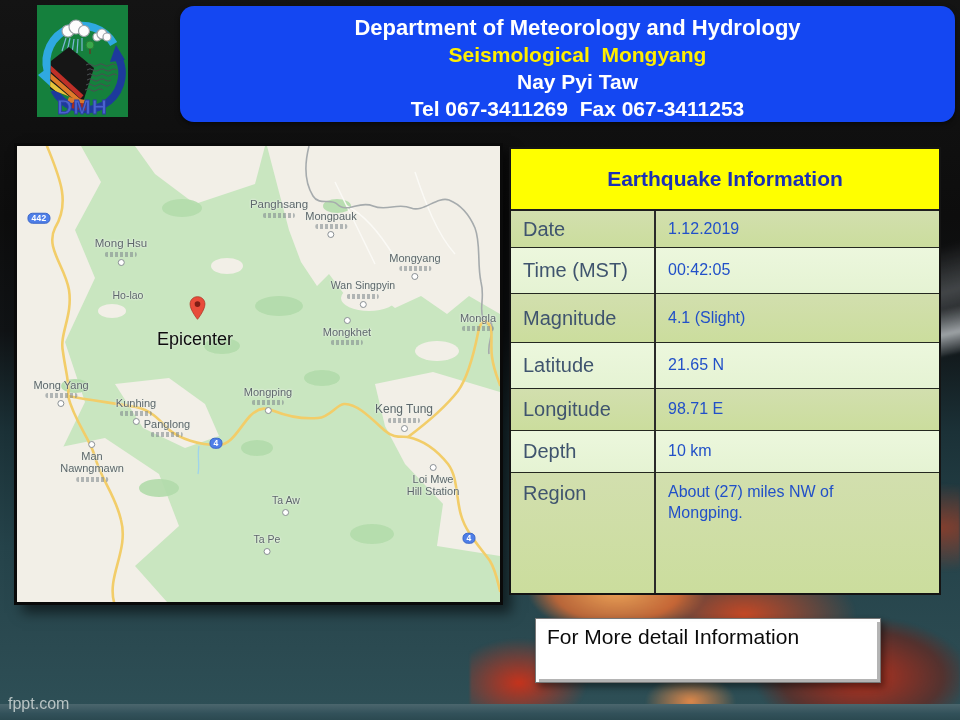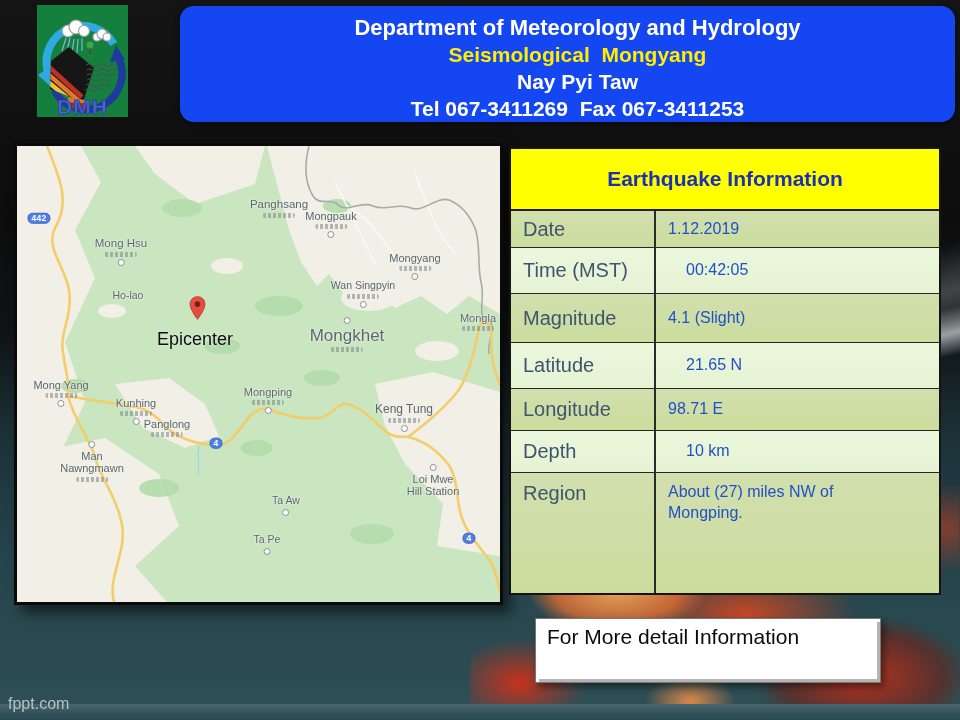--- a/index.html
+++ b/index.html
@@ -62,21 +62,21 @@
 
   
   .eq-table{position:absolute;left:509px;top:147px;width:432px;box-sizing:border-box;
     border:2.5px solid #141414;background:#fff;}
   .ttitle{height:60px;display:flex;align-items:center;justify-content:center;
     background:var(--table-title-bg);color:var(--table-title-text);
     font-size:21px;font-weight:bold;border-bottom:2px solid #1f1f1f;}
   .trow{display:flex;align-items:center;border-top:1.5px solid #242820;}
   .trow:first-of-type{border-top:none;}
   .dark{background:linear-gradient(180deg,#d2dfae,var(--row-dark));}
-  .light{background:linear-gradient(180deg,#ecf7dd,var(--row-light));gap:18px;}
+  .light{background:linear-gradient(180deg,#ecf7dd,var(--row-light));}
   .tcell{box-sizing:border-box;}
   .tlabel{width:145px;padding-left:12px;border-right:2px solid #2a2a2a;align-self:stretch;
     display:flex;align-items:center;color:var(--label-text);font-size:20px;}
   .tval{flex:1;padding-left:12px;padding-right:40px;color:var(--value-text);font-size:16px;line-height:1.3;}
   .r0{height:36px;} .r1{height:45px;} .r2{height:48px;} .r3{height:45px;}
   .r4{height:41px;} .r5{height:41px;}
   .r6{height:120px;align-items:flex-start;}
   .r6 .tlabel{align-items:flex-start;padding-top:9px;}
   .r6 .tval{padding-top:9px;}
 
@@ -214,21 +214,21 @@
             <div class="mdot"></div>
           </div>
           <div class="town" style="left: 346px; top: 134px; font-size: 10.5px;">
             <div class="tname">Wan Singpyin</div>
             <div class="squig"></div>
             <div class="mdot"></div>
           </div>
           <div class="town" style="left: 111px; top: 144px; font-size: 10.5px;">
             <div class="tname">Ho-lao</div>
           </div>
-          <div class="town" style="left: 330px; top: 169px; font-size: 17px;">
+          <div class="town" style="left: 330px; top: 169px; font-size: 11px;">
             <div class="mdot"></div>
             <div class="tname">Mongkhet</div>
             <div class="squig"></div>
           </div>
           <div class="town" style="left: 461px; top: 166px; font-size: 11px;">
             <div class="tname">Mongla</div>
             <div class="squig"></div>
           </div>
           <div class="town" style="left: 44px; top: 233px; font-size: 11px;">
             <div class="tname">Mong Yang</div>

